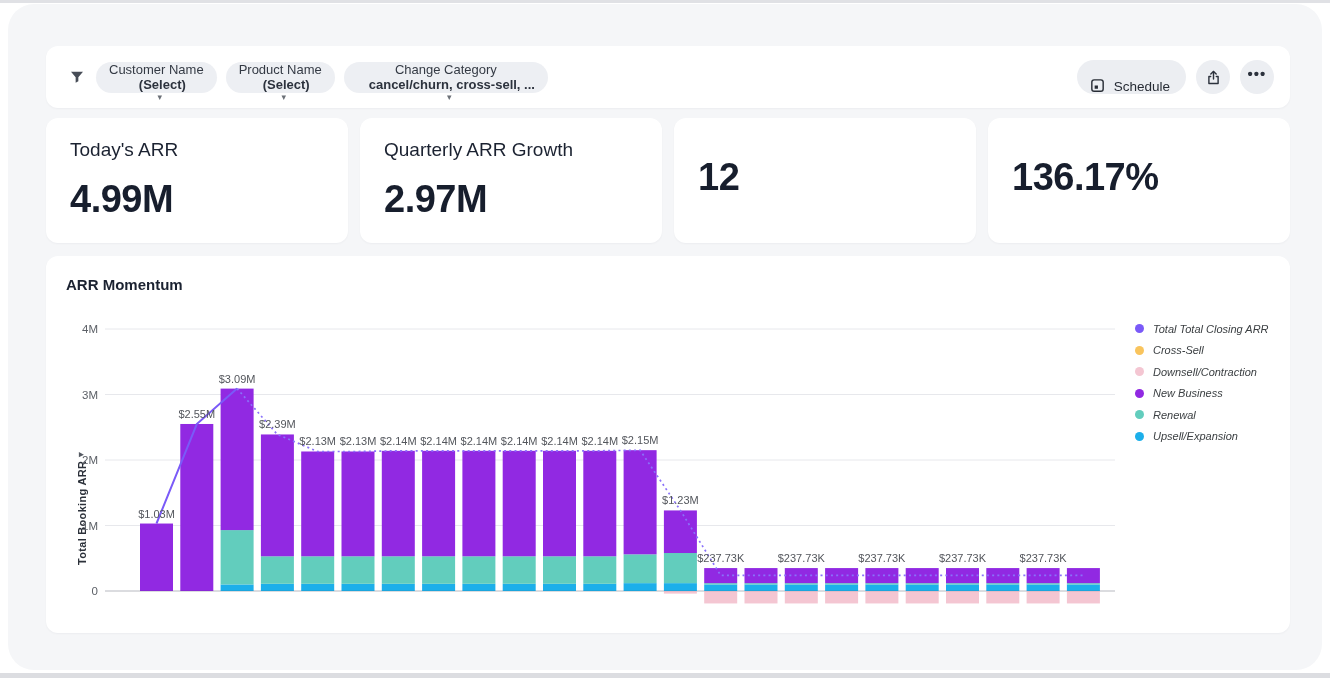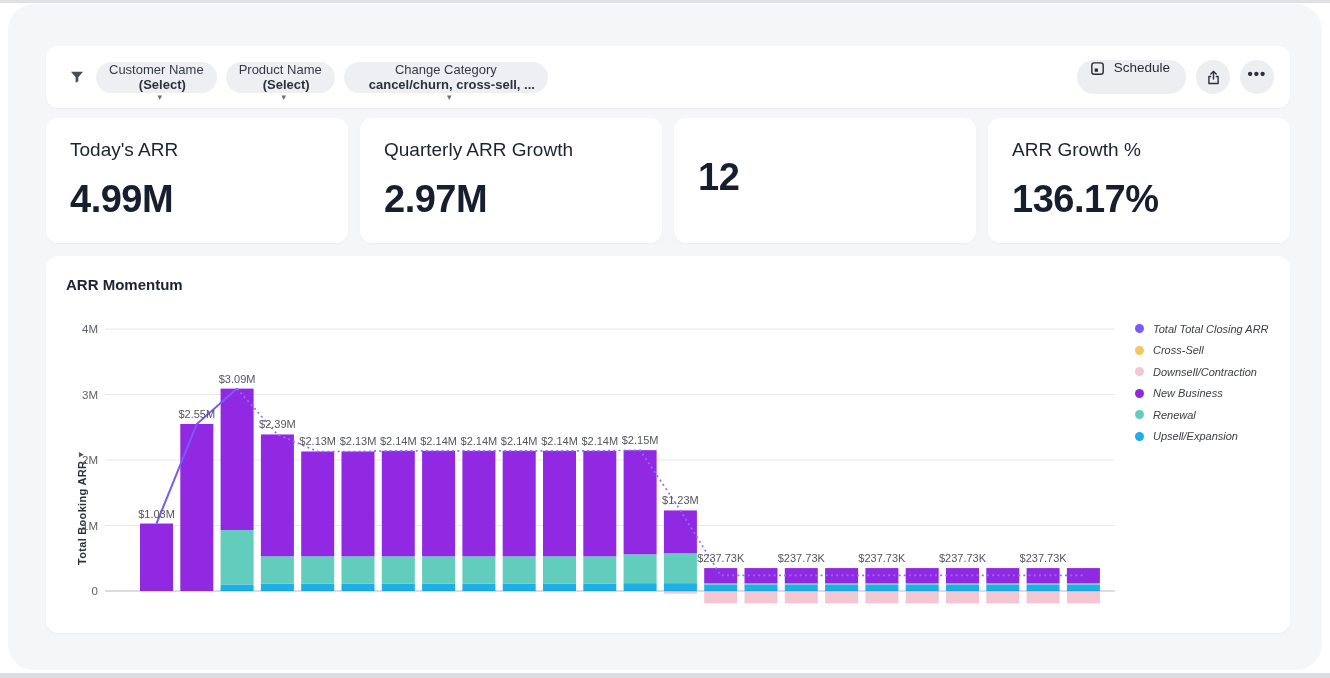--- a/index.html
+++ b/index.html
@@ -10,21 +10,21 @@
 
   .card { position:absolute; background:#ffffff; border-radius:12px; box-shadow:0 1px 2px rgba(16,24,40,.04); }
 
   
   .filter-card { left:38px; top:42px; width:1244px; height:62px; display:flex; align-items:center; padding:0 16px 0 14px; }
   .funnel { width:18px; height:18px; margin:0 10px 0 8px; flex:0 0 auto; }
   .pill { display:flex; align-items:center; height:31px; background:#edeff3; border-radius:16px; padding:0 13px; margin-right:9px; font-size:13px; color:#343a44; white-space:nowrap; cursor:pointer;flex-direction:column; }
   .pill b { font-weight:700; margin-left:12px; color:#2c323d; }
   .caret { font-size:9px; color:#6b7077; margin-left:7px; }
   .fb-spacer { flex:1; }
-  .btn-schedule { display:flex; align-items:flex-start; height:34px; background:#eceef2; border-radius:17px; padding:0 16px 0 12px; font-size:13.5px; color:#272c35; gap:8px; cursor:pointer; }
+  .btn-schedule { display:flex; align-items:flex-end; height:34px; background:#eceef2; border-radius:17px; padding:0 16px 0 12px; font-size:13.5px; color:#272c35; gap:8px; cursor:pointer; }
   .btn-round { width:34px; height:34px; border-radius:50%; background:#eceef2; display:flex; align-items:center; justify-content:center; margin-left:10px; cursor:pointer; }
   .dots { font-size:15px; letter-spacing:1px; color:#2c323d; font-weight:700; line-height:0; padding-bottom:6px; }
 
   
   .kpi-row { position:absolute; left:38px; top:114px; width:1244px; display:flex; gap:12px; }
   .kpi-card { position:relative; width:302px; height:125px; background:#fff; border-radius:12px; box-shadow:0 1px 2px rgba(16,24,40,.04); padding:21px 24px; }
   .kpi-title { font-size:19px; color:#1b2231; font-weight:500; }
   .kpi-value { margin-top:17px; font-size:38px; font-weight:700; color:#171e2d; letter-spacing:-0.5px; }
 
   
@@ -91,21 +91,20 @@
       <div class="kpi-value">4.99M</div>
     </div>
     <div class="kpi-card">
       <div class="kpi-title">Quarterly ARR Growth</div>
       <div class="kpi-value">2.97M</div>
     </div>
     <div class="kpi-card">
       <div class="kpi-value">12</div>
     </div>
     <div class="kpi-card">
-      <div class="kpi-title">ARR Growth %</div>
       <div class="kpi-value">136.17%</div>
     </div>
   </div>
 
   <div class="card chart-card">
     <div class="chart-title">ARR Momentum</div>
     <div class="y-axis-title">
       <span>Total Booking ARR</span>
         <span class="arrow">▸</span>
     </div>

